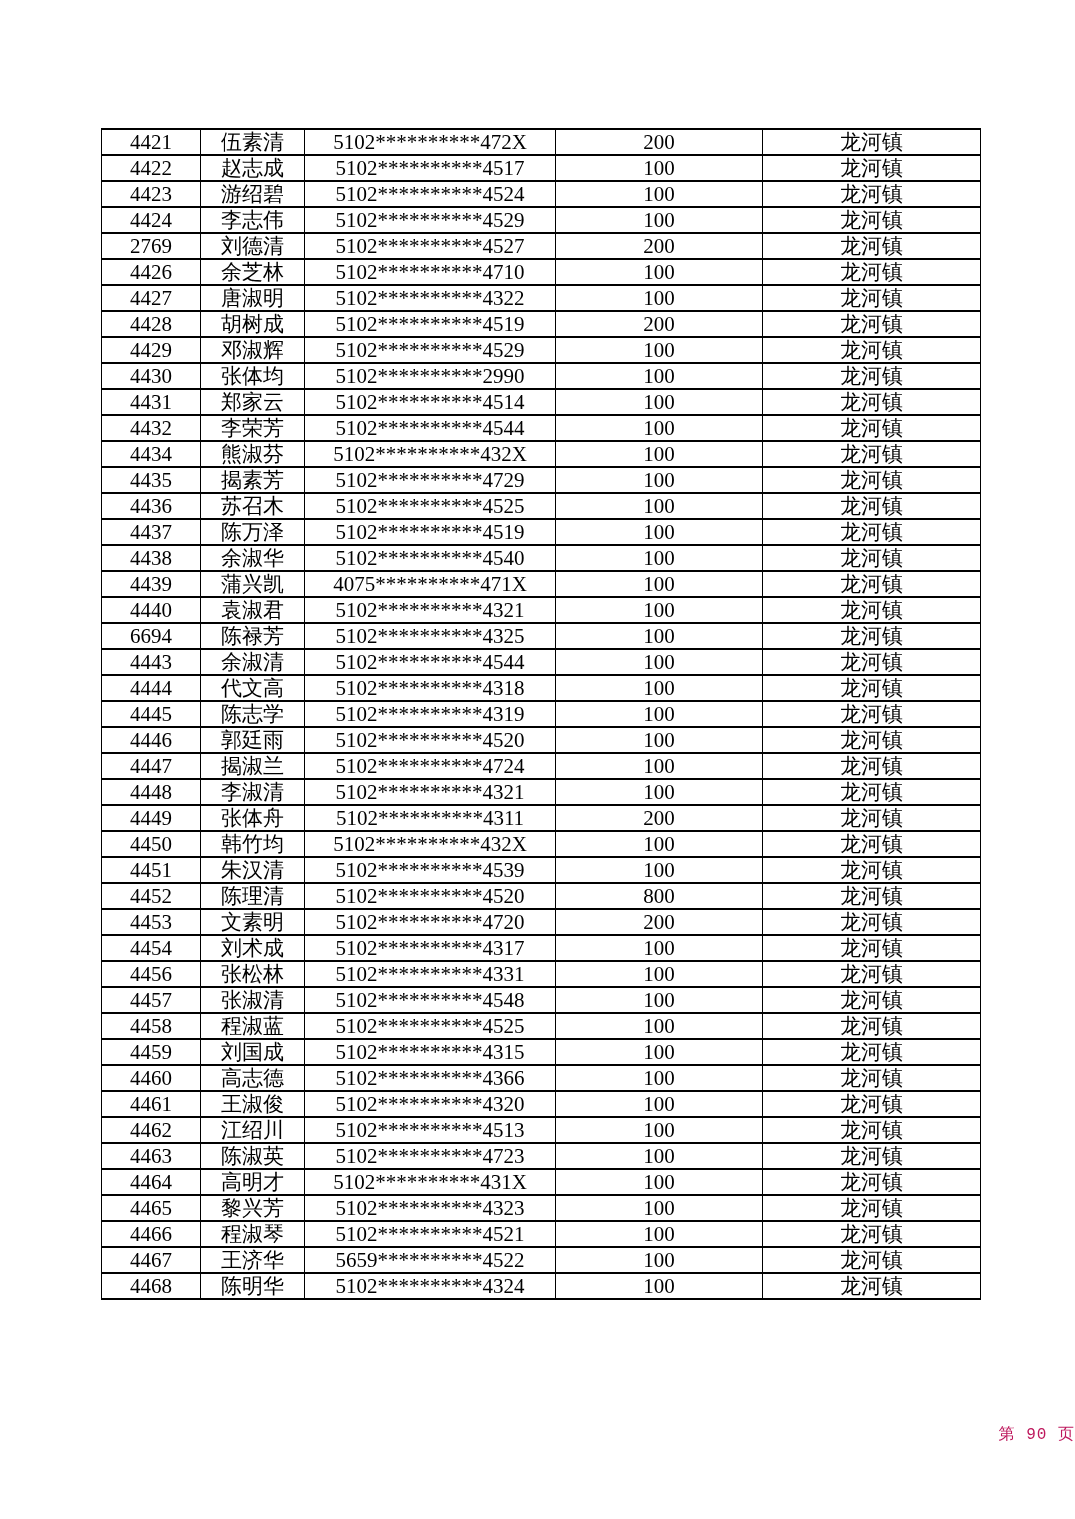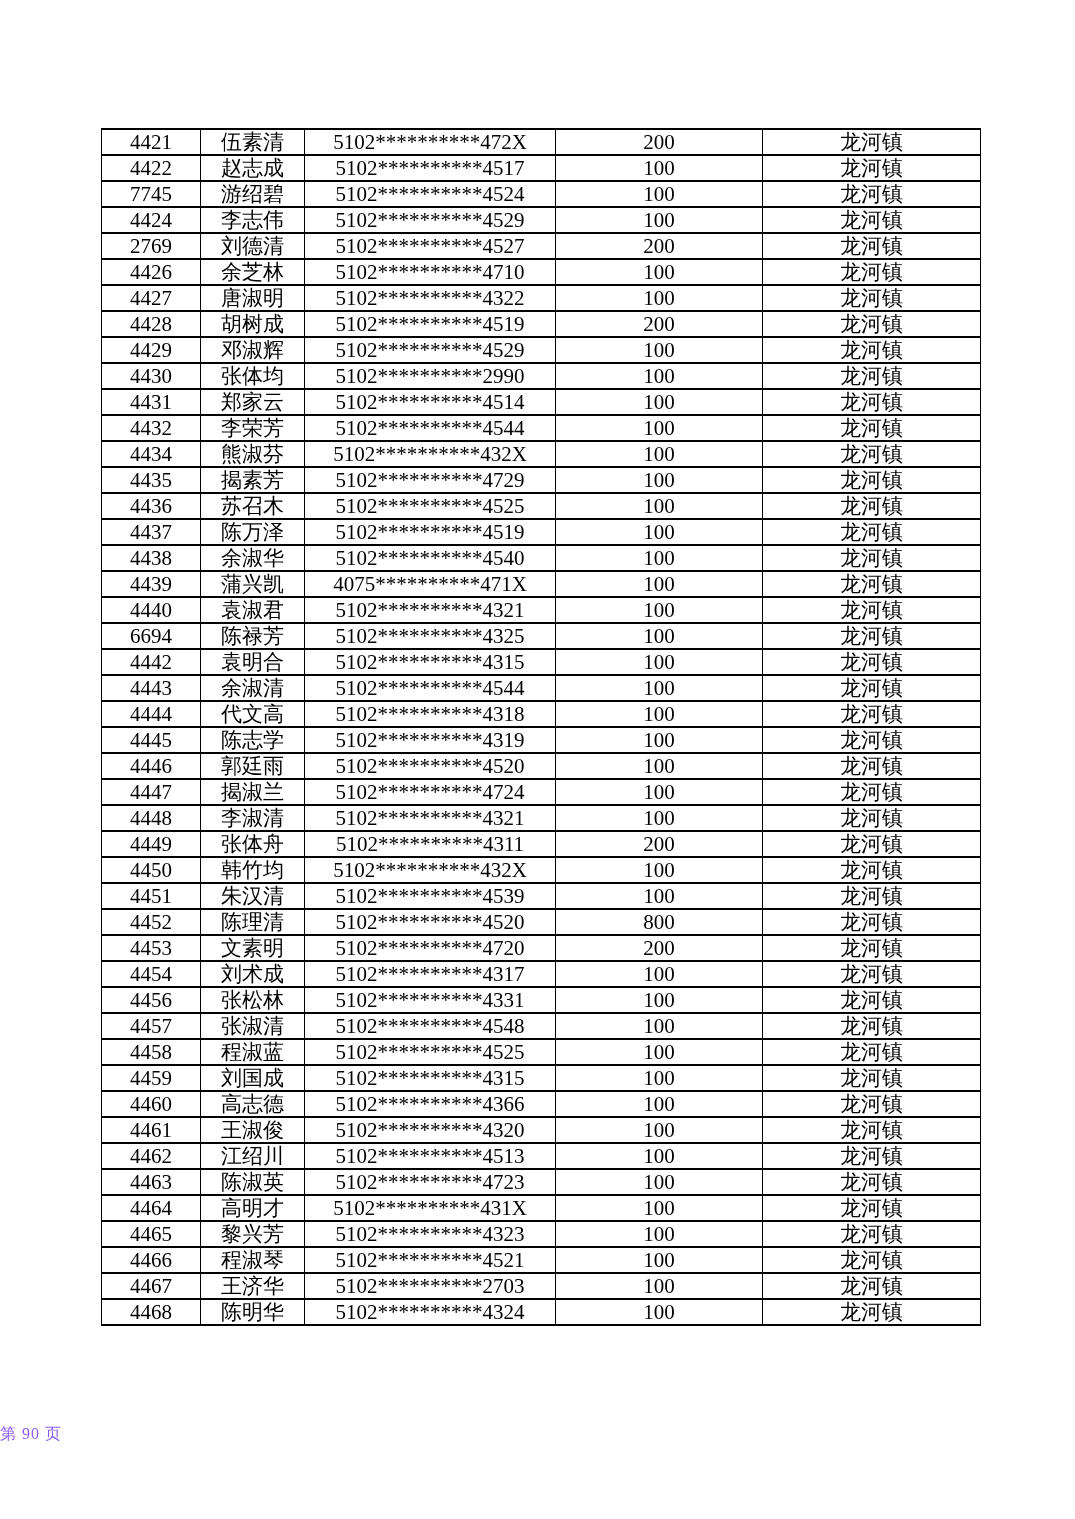--- a/index.html
+++ b/index.html
@@ -43,24 +43,24 @@
   col.c-seq    { width: 99px; }
   col.c-name   { width: 104px; }
   col.c-id     { width: 251px; }
   col.c-amount { width: 207px; }
   col.c-town   { width: 218px; }
   .footer {
     position: absolute;
     left: 0;
     top: 1424px;
     width: 100%;
-    text-align: left;
+    text-align: right;
     font-size: 16px;
-    font-family: Liberation Serif, serif;
-    color: #8b5cf6;
+    font-family: Liberation Mono, monospace;
+    color: #be185d;
     letter-spacing: 1px;
   }
 </style>
 </head>
 <body>
 
 <div class="page">
 
   <table class="grid">
     <colgroup>
@@ -79,21 +79,21 @@
           <td>龙河镇</td>
         </tr>
         <tr>
           <td>4422</td>
           <td>赵志成</td>
           <td>5102**********4517</td>
           <td>100</td>
           <td>龙河镇</td>
         </tr>
         <tr>
-          <td>7745</td>
+          <td>4423</td>
           <td>游绍碧</td>
           <td>5102**********4524</td>
           <td>100</td>
           <td>龙河镇</td>
         </tr>
         <tr>
           <td>4424</td>
           <td>李志伟</td>
           <td>5102**********4529</td>
           <td>100</td>
@@ -201,27 +201,20 @@
           <td>4440</td>
           <td>袁淑君</td>
           <td>5102**********4321</td>
           <td>100</td>
           <td>龙河镇</td>
         </tr>
         <tr>
           <td>6694</td>
           <td>陈禄芳</td>
           <td>5102**********4325</td>
-          <td>100</td>
-          <td>龙河镇</td>
-        </tr>
-        <tr>
-          <td>4442</td>
-          <td>袁明合</td>
-          <td>5102**********4315</td>
           <td>100</td>
           <td>龙河镇</td>
         </tr>
         <tr>
           <td>4443</td>
           <td>余淑清</td>
           <td>5102**********4544</td>
           <td>100</td>
           <td>龙河镇</td>
         </tr>
@@ -375,21 +368,21 @@
         <tr>
           <td>4466</td>
           <td>程淑琴</td>
           <td>5102**********4521</td>
           <td>100</td>
           <td>龙河镇</td>
         </tr>
         <tr>
           <td>4467</td>
           <td>王济华</td>
-          <td>5102**********2703</td>
+          <td>5659**********4522</td>
           <td>100</td>
           <td>龙河镇</td>
         </tr>
         <tr>
           <td>4468</td>
           <td>陈明华</td>
           <td>5102**********4324</td>
           <td>100</td>
           <td>龙河镇</td>
         </tr>

